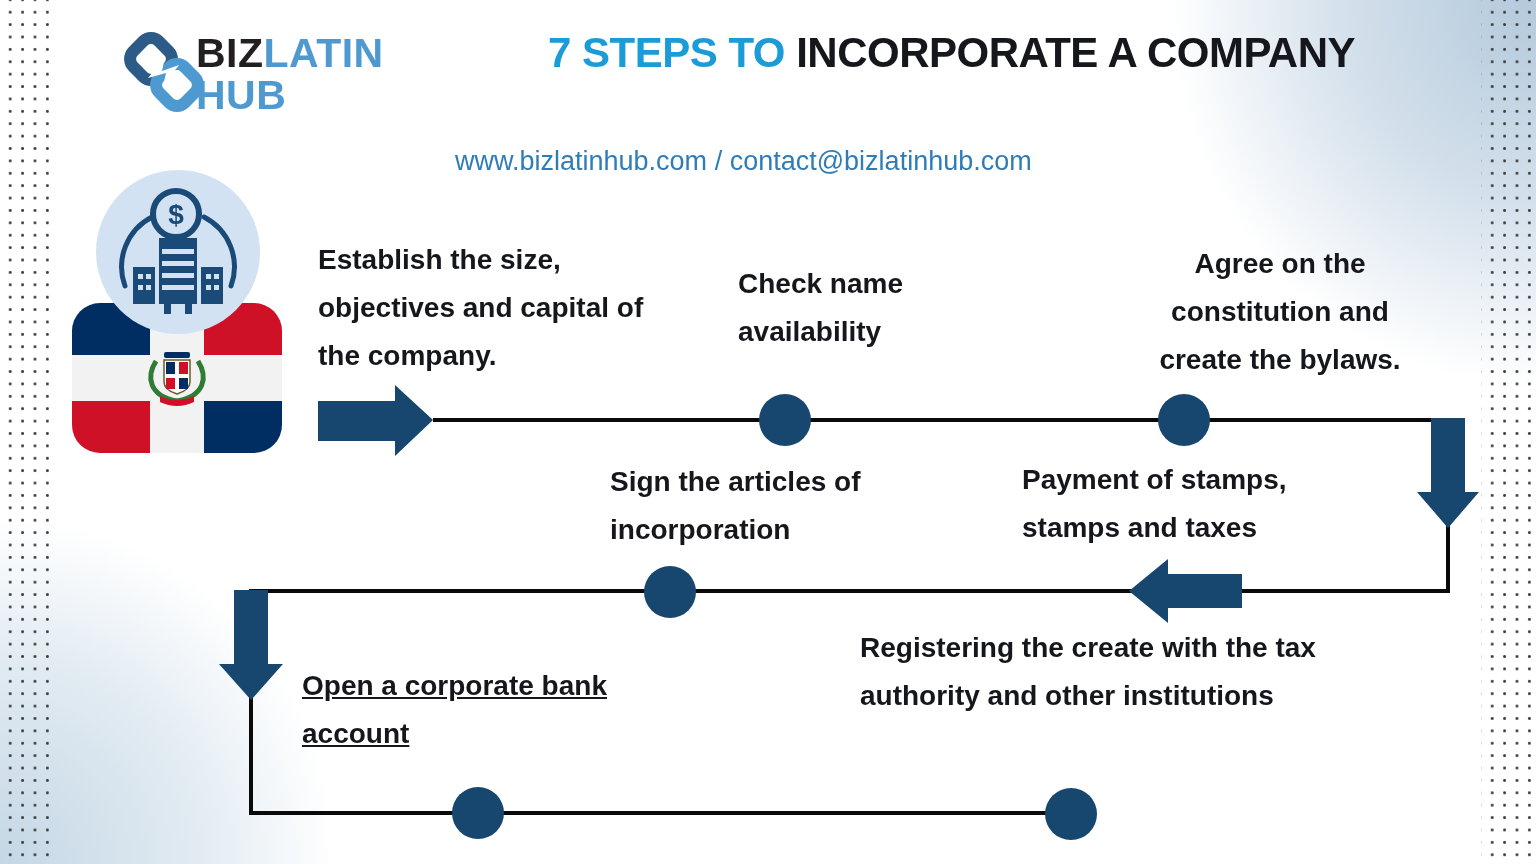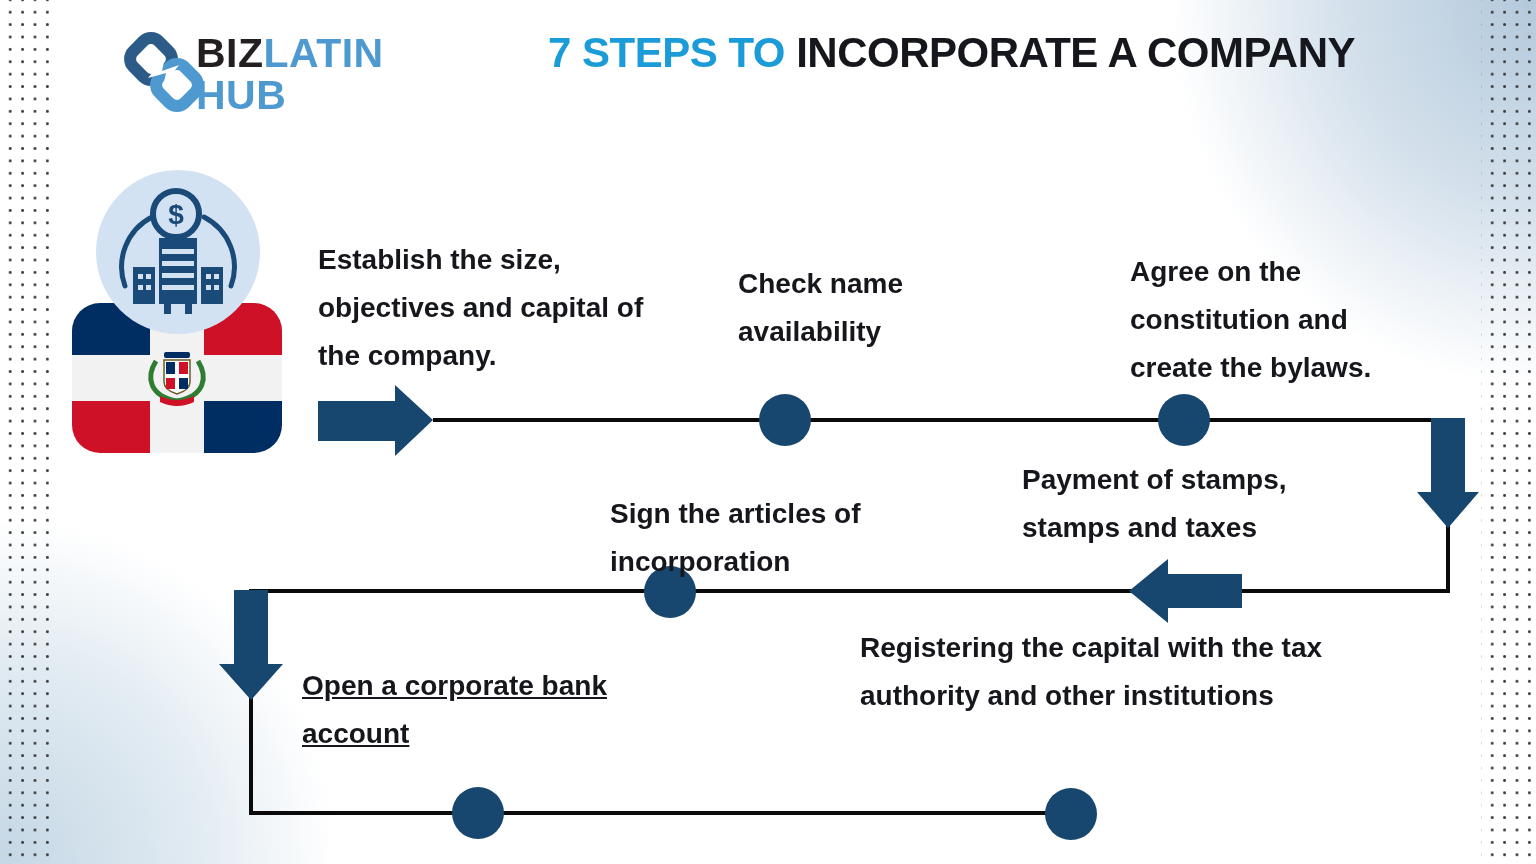--- a/index.html
+++ b/index.html
@@ -39,23 +39,23 @@
   .company-badge{position:absolute;left:96px;top:170px;z-index:3;}
   
   #flow{position:absolute;left:0;top:0;z-index:2;}
   .flow-line{stroke:var(--line);stroke-width:4;fill:none;}
   .navy{fill:var(--navy);}
   
   .step{position:absolute;z-index:4;color:var(--text);font-weight:bold;
     font-size:28px;line-height:48px;}
   .s1{left:318px;top:236px;width:350px;}
   .s2{left:738px;top:260px;width:210px;}
-  .s3{left:1130px;top:248px;width:300px;}
+  .s3{left:1130px;top:240px;width:300px;text-align:center;}
   .s4{left:1022px;top:456px;width:320px;}
-  .s5{left:610px;top:458px;width:320px;margin-top:32px;}
+  .s5{left:610px;top:458px;width:320px;}
   .s6{left:302px;top:662px;width:370px;text-decoration:underline;}
   .s7{left:860px;top:624px;width:480px;}
   
   .icn-navy{fill:var(--icon-navy);}
   .icn-stroke{stroke:var(--icon-navy);fill:none;}
 </style>
 </head>
 <body>
 
 <div id="canvas">
@@ -73,20 +73,21 @@
     </svg>
   </div>
   <div class="logo-text">
     <div><span class="dark">BIZ</span><span class="light">LATIN</span></div>
     <div><span class="light">HUB</span></div>
   </div>
 
   <div class="title">
     <div><span class="accent">7 STEPS TO</span><span> INCORPORATE A COMPANY</span></div>
   </div>
+  <div class="contact"><span>www.bizlatinhub.com</span><span> / </span><span>contact@bizlatinhub.com</span></div>
 
   <div class="flag">
     <svg width="210" height="150" viewBox="0 0 210 150">
       <defs>
           <clipPath id="flagclip">
             <rect x="0" y="0" width="210" height="150" rx="28"></rect>
           </clipPath>
         </defs>
       <g clip-path="url(#flagclip)">
         <rect x="0" y="0" width="210" height="150" fill="#f2f2f2"></rect>
@@ -160,15 +161,15 @@
     <circle class="navy" cx="478" cy="813" r="26"></circle>
     <circle class="navy" cx="1071" cy="814" r="26"></circle>
   </svg>
 
   <div class="step s2">Check name availability</div>
   <div class="step s1">Establish the size, objectives and capital of the company.</div>
   <div class="step s3">Agree on the constitution and create the bylaws.</div>
   <div class="step s4">Payment of stamps, stamps and taxes</div>
   <div class="step s5">Sign the articles of incorporation</div>
   <div class="step s6">Open a corporate bank account</div>
-  <div class="step s7">Registering the capital with the tax authority and other institutions</div>
+  <div class="step s7">Registering the create with the tax authority and other institutions</div>
 
 </div>
 
 </body></html>

